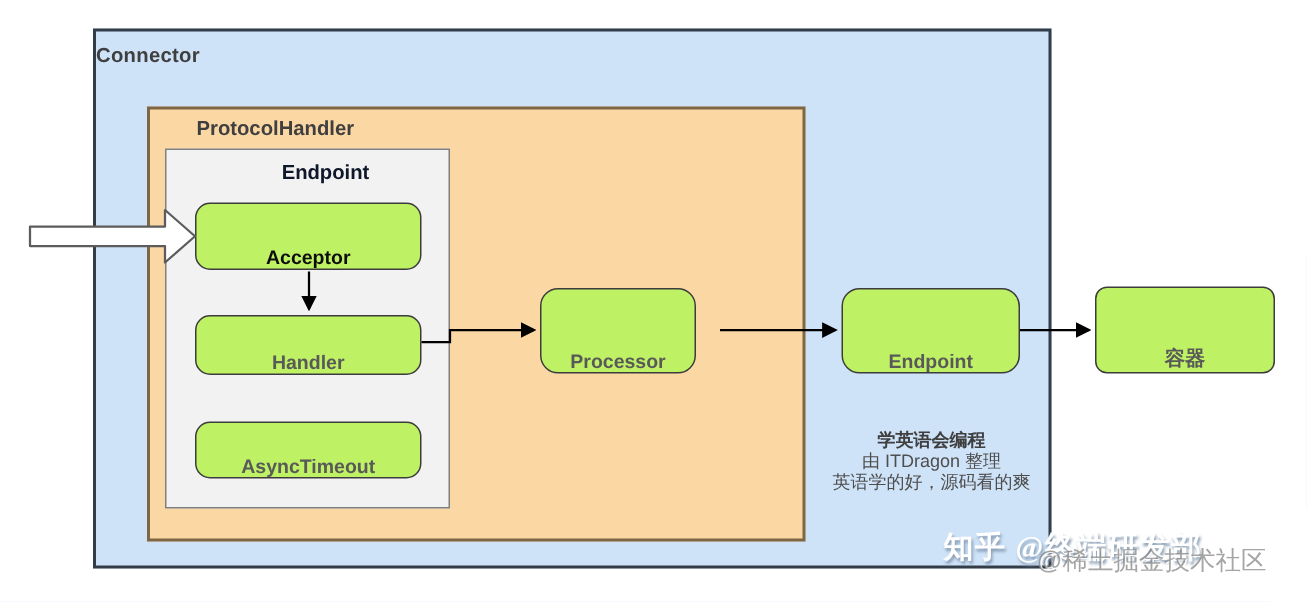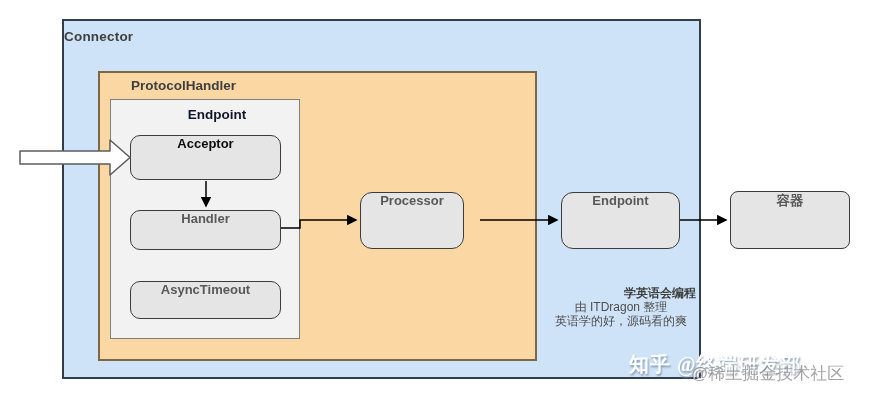--- a/index.html
+++ b/index.html
@@ -11,40 +11,40 @@
   .connector{left:62px;top:19px;width:639px;height:360px;background:var(--connector_fill);border:2px solid var(--connector_stroke);}
   .protocol{left:81px;top:71px;width:439px;height:290px;background:var(--protocol_fill);border:2px solid var(--protocol_stroke);margin-left:17px;}
   .endpoint{left:110px;top:99px;width:190px;height:240px;background:var(--endpoint_fill);border:1.5px solid var(--endpoint_stroke);}
 
   .gtitle{font-weight:bold;font-size:13.5px;color:var(--title_text);}
   .connector-title{position:absolute;top:8px;left:0;width:100%;text-align:left;letter-spacing:.2px;}
   .protocol-title{position:absolute;top:5px;left:31px;}
   .endpoint-title{position:absolute;top:7px;left:0;width:100%;text-align:center;color:#0f172a;padding-left:12px;}
 
   
-  .node{position:absolute;box-sizing:border-box;background:#e5e5e5;border:1.5px solid var(--node_stroke);
-        border-radius:10px;display:flex;align-items:flex-start;justify-content:center;
+  .node{position:absolute;box-sizing:border-box;background:#bef264;border:1.5px solid var(--node_stroke);
+        border-radius:10px;display:flex;align-items:flex-end;justify-content:center;
         font-size:13px;font-weight:bold;color:var(--node_text);}
   .n-acceptor{left:130px;top:135px;width:151px;height:45px;color:var(--acceptor_text);}
   .n-handler{left:130px;top:210px;width:151px;height:40px;}
   .n-async{left:130px;top:281px;width:151px;height:38px;}
   .n-processor{left:360px;top:192px;width:104px;height:57px;border-radius:12px;}
   .n-adapter{left:561px;top:192px;width:119px;height:57px;border-radius:12px;}
   .n-container{left:730px;top:191px;width:120px;height:58px;border-radius:8px;font-size:13.5px;}
 
   
   .arrows{position:absolute;left:0;top:0;width:871px;height:401px;pointer-events:none;}
   .arrows .edge{stroke:var(--arrow);stroke-width:1.5;fill:none;}
   .arrows #arrowhead path{fill:var(--arrow);}
   .arrows .bigarrow{fill:#ffffff;stroke:var(--big_arrow_stroke);stroke-width:1.5;stroke-linejoin:round;}
 
   
   .annotation{position:absolute;left:546px;top:286px;width:150px;text-align:center;
               color:#4e4e4e;font-size:12px;line-height:14px;}
-  .annotation .l1{font-weight:bold;color:#3f3f3f;text-align:right;}
+  .annotation .l1{font-weight:bold;color:#3f3f3f;}
 
   
   .wm-zhihu{position:absolute;left:629px;top:351px;font-size:20px;font-weight:bold;color:#ffffff;
             letter-spacing:1px;text-shadow:1px 2px 2px rgba(125,148,172,0.9);white-space:nowrap;z-index:10;font-family:Liberation Serif, serif;}
   .wm-juejin{position:absolute;left:691px;top:362px;font-size:17px;color:rgba(130,130,130,0.72);
              text-shadow:1px 1px 0 rgba(255,255,255,0.9);white-space:nowrap;z-index:11;}
 </style>
 </head>
 <body>
 

